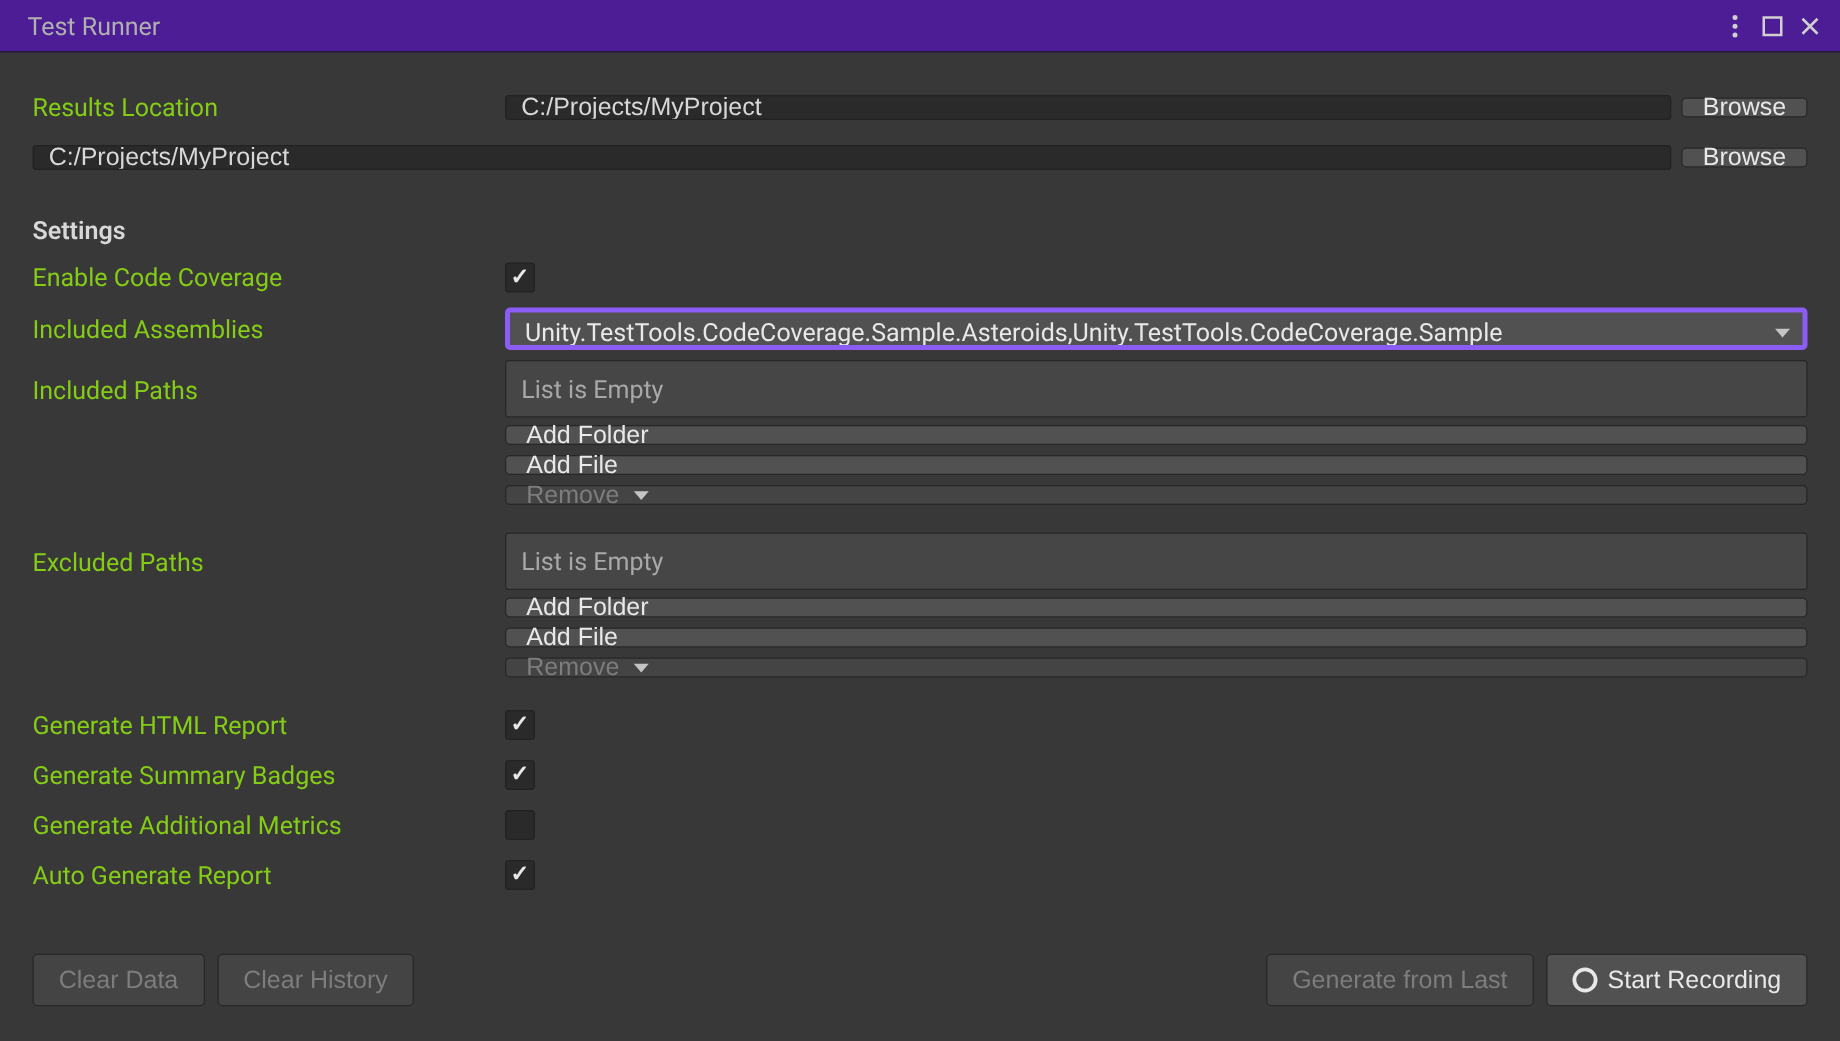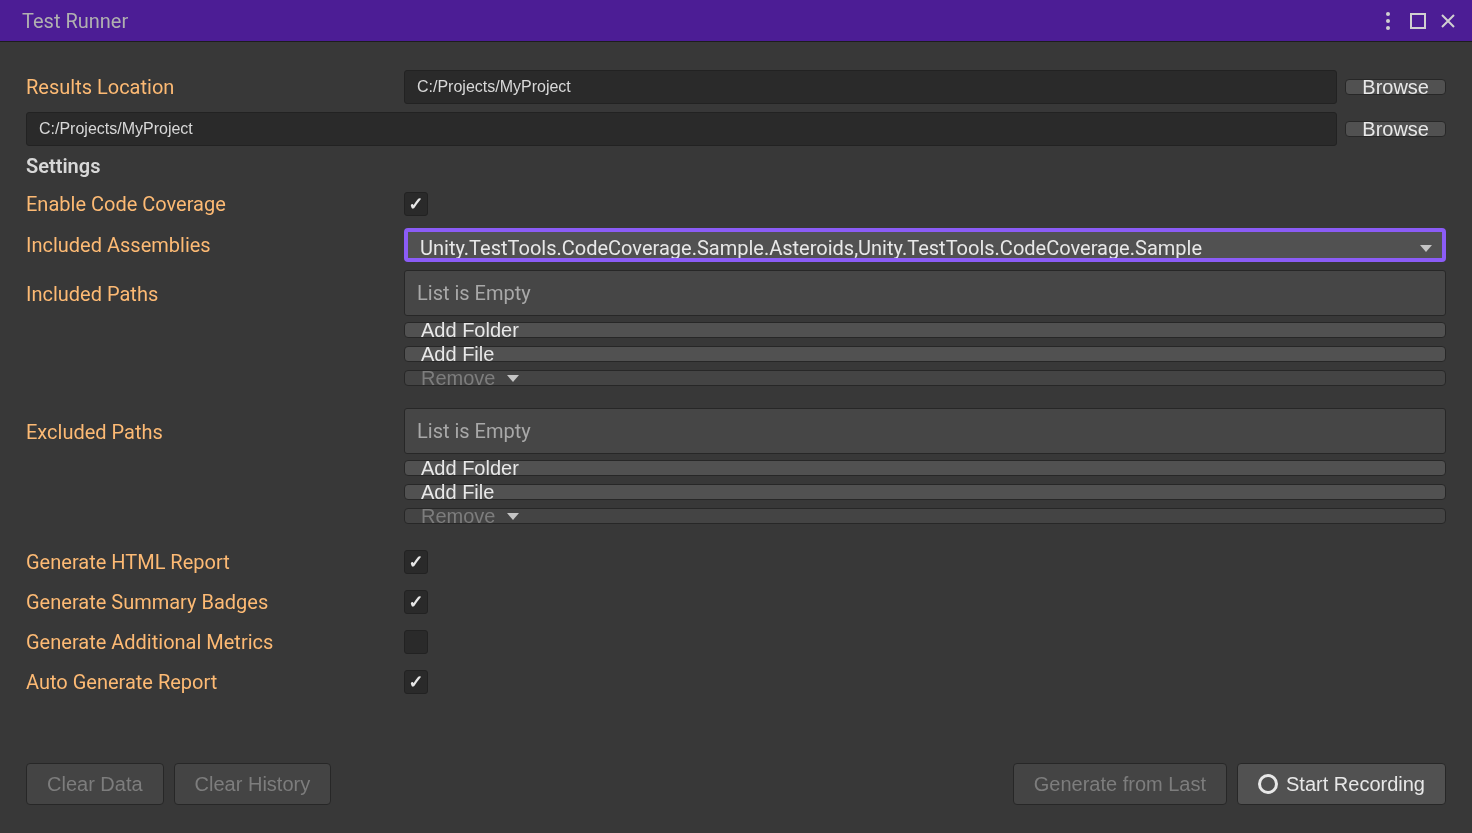--- a/index.html
+++ b/index.html
@@ -53,56 +53,57 @@
 }
 .row {
   display: flex;
   align-items: center;
   margin-bottom: 8px;
   min-height: 32px;
 }
 .label-col {
   width: 378px;
   flex-shrink: 0;
-  color: #fdba74;
+  color: #84cc16;
 }
 .field-col {
   flex: 1;
   display: flex;
   align-items: center;
   gap: 8px;
 }
 .text-field {
   flex: 1;
   background: #2a2a2a;
   border: 1px solid #222;
   border-radius: 3px;
   color: #d8d8d8;
   padding: 4px 12px;
-  height: 34px;
-  font-size: 16px;
+  height: 20px;
+  font-size: 20px;
   outline: none;
 }
 .btn {
   background: #515151;
   color: #e8e8e8;
   border: 1px solid #272727;
   border-radius: 4px;
   padding: 4px 16px;
   height: 16px;
   font-size: 20px;
   cursor: pointer;
   display: inline-flex;
   align-items: center;
   gap: 8px;
 }
 .btn.disabled { color: #7d7d7d; background: #444; cursor: default; }
 .section-heading {
   font-weight: 600;
   color: #d8d8d8;
+  margin-top: 22px;
   margin-bottom: 10px;
 }
 .chk {
   width: 24px;
   height: 24px;
   background: #2a2a2a;
   border: 1px solid #222;
   border-radius: 3px;
   display: flex;
   align-items: center;

